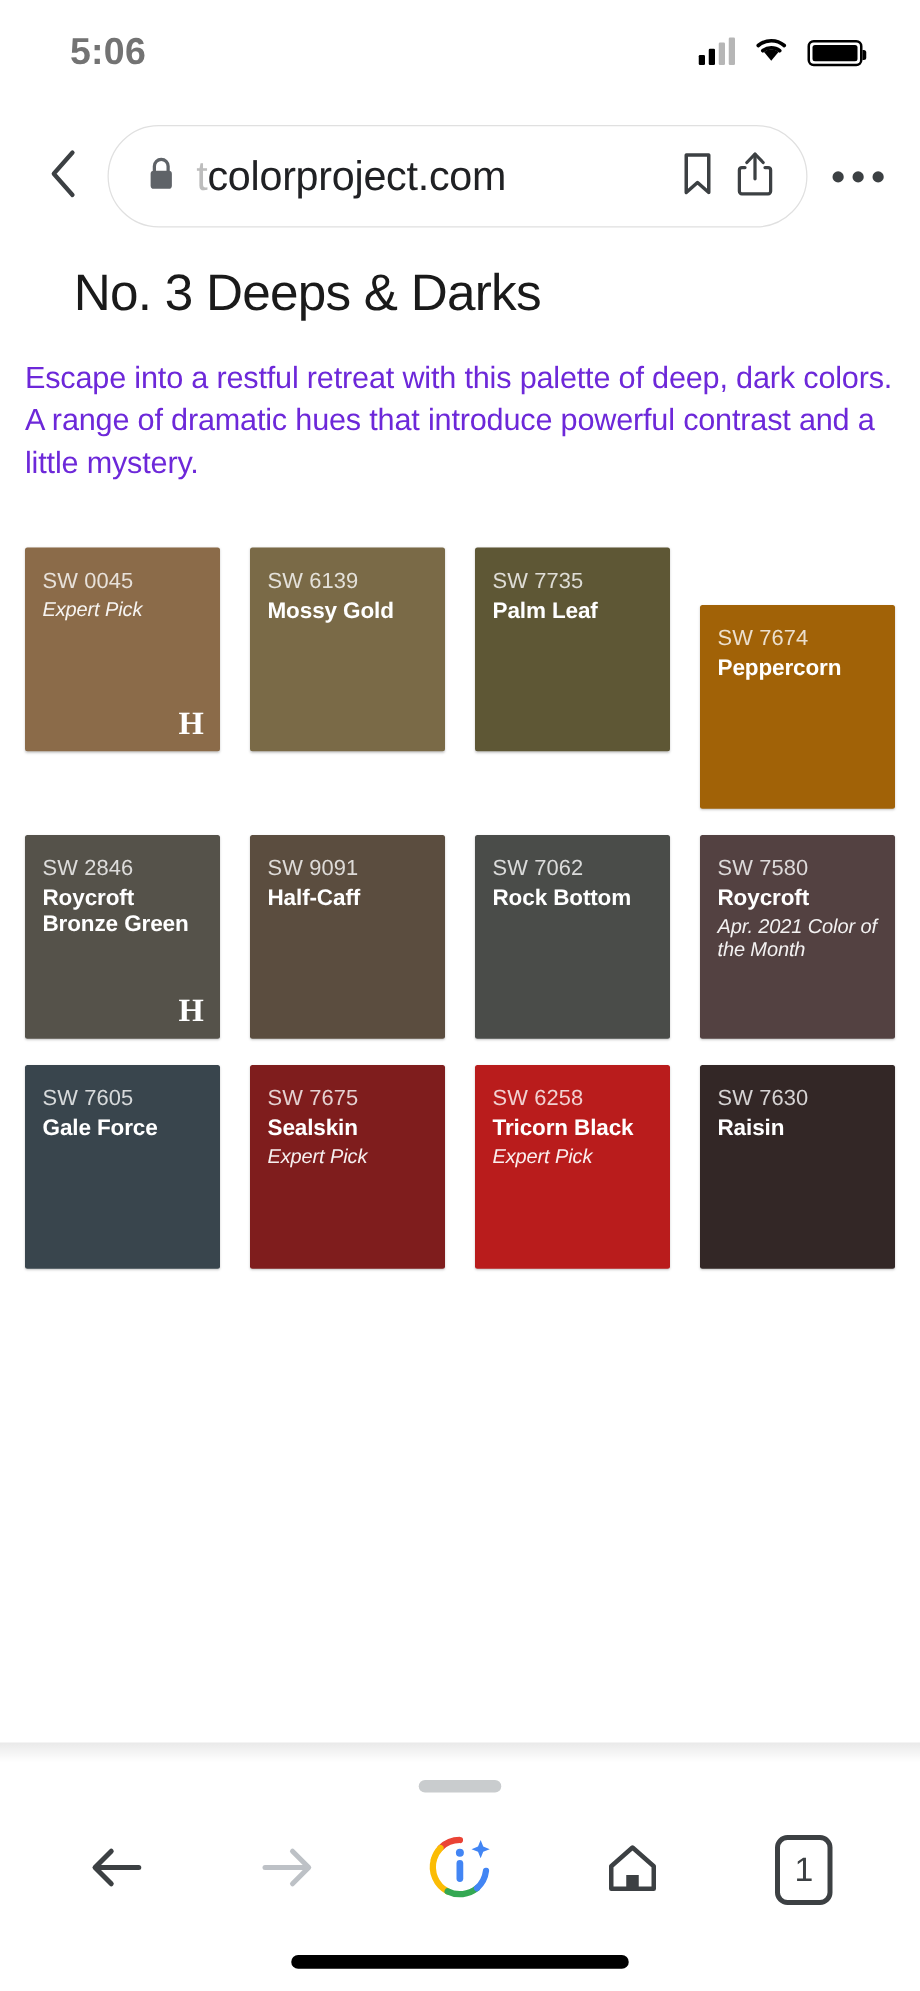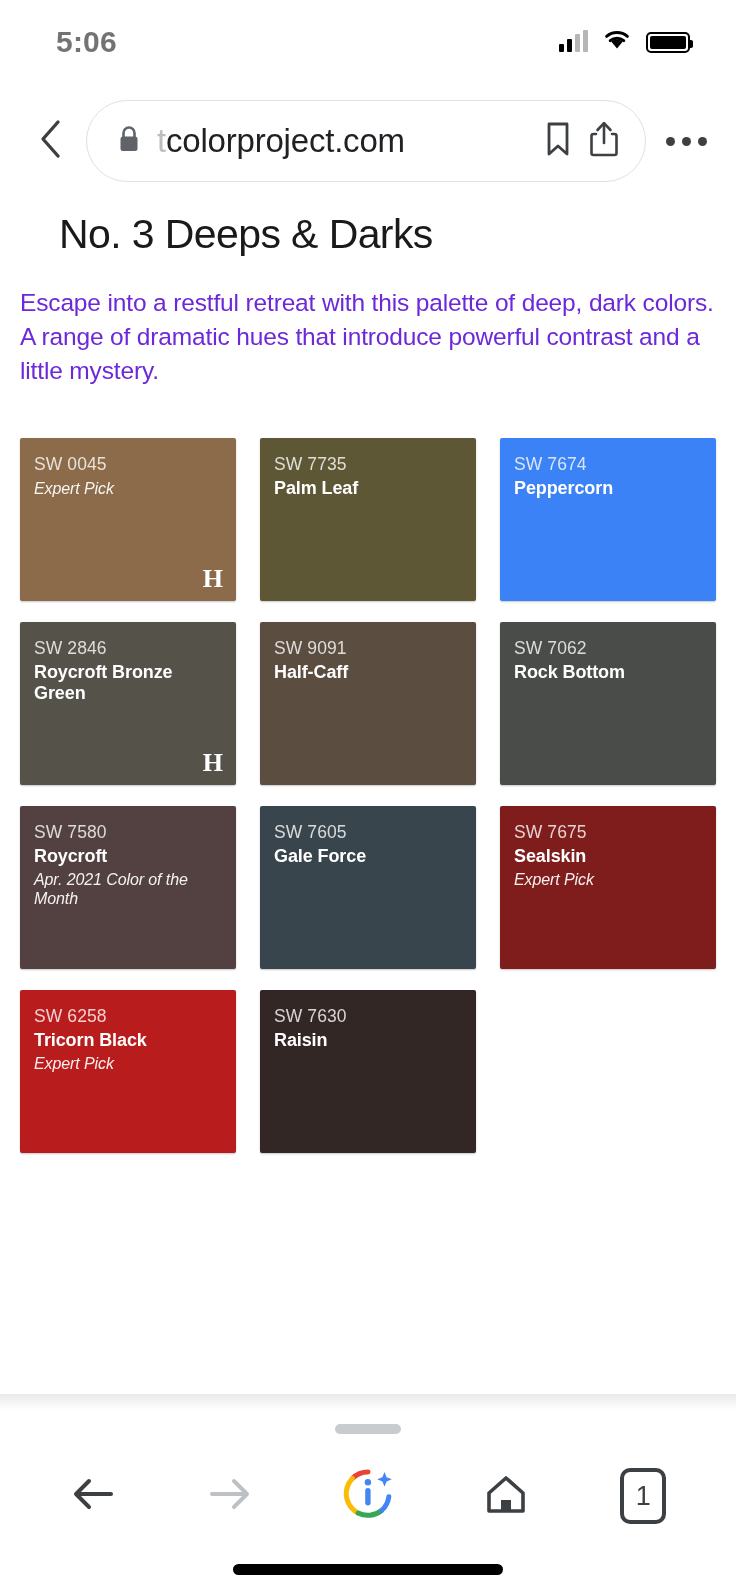--- a/index.html
+++ b/index.html
@@ -81,21 +81,21 @@
   }
   .page-desc {
     margin-top: 28px;
     font-size: 24.5px; line-height: 1.38; color: #6d28d9; letter-spacing: -0.15px;
   }
 
   
   .grid {
     margin-top: 50px;
     display: grid;
-    grid-template-columns: repeat(3, 1fr);
+    grid-template-columns: repeat(4, 1fr);
     column-gap: 24px;
     row-gap: 21px;
   }
   .swatch {
     height: 163px;
     border-radius: 2px;
     position: relative;
     padding: 16px 12px 10px 14px;
     box-shadow: 0 1px 2px rgba(0,0,0,0.22);
     overflow: hidden;
@@ -217,25 +217,29 @@
 <div class="content">
   <h1 class="page-title">No. 3 Deeps &amp; Darks</h1>
   <p class="page-desc">Escape into a restful retreat with this palette of deep, dark colors. A range of dramatic hues that introduce powerful contrast and a little mystery.</p>
 
   <div class="grid" id="grid">
       <div class="swatch" style="background: rgb(139, 107, 73);">
         <div class="sw-code">SW 0045</div>
         <div class="sw-tag">Expert Pick</div>
         <div class="sw-badge">H</div>
       </div>
+      <div class="swatch" style="background: rgb(122, 106, 71);">
+        <div class="sw-code">SW 6139</div>
+        <div class="sw-name">Mossy Gold</div>
+      </div>
       <div class="swatch" style="background: rgb(94, 87, 53);">
         <div class="sw-code">SW 7735</div>
         <div class="sw-name">Palm Leaf</div>
       </div>
-      <div class="swatch" style="background: #3b82f6;">
+      <div class="swatch" style="background: #a16207; margin-top: 46px;">
         <div class="sw-code">SW 7674</div>
         <div class="sw-name">Peppercorn</div>
       </div>
       <div class="swatch" style="background: rgb(85, 82, 74);">
         <div class="sw-code">SW 2846</div>
         <div class="sw-name">Roycroft Bronze Green</div>
         <div class="sw-badge">H</div>
       </div>
       <div class="swatch" style="background: rgb(91, 77, 63);">
         <div class="sw-code">SW 9091</div>

